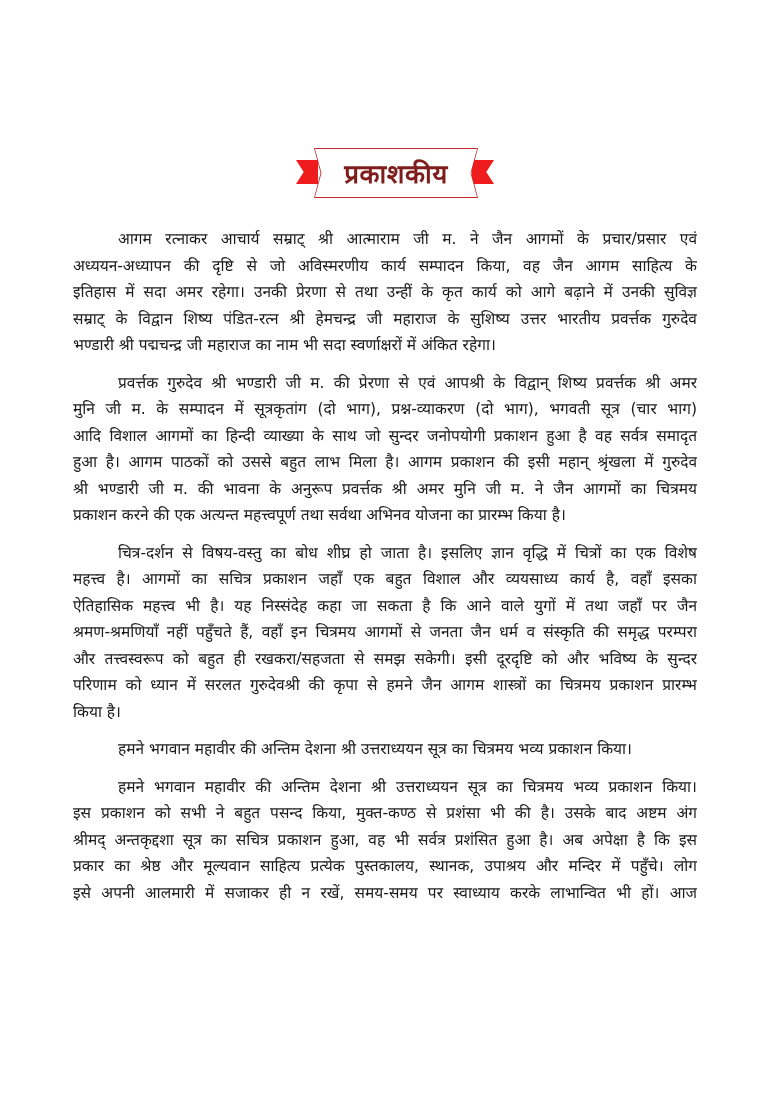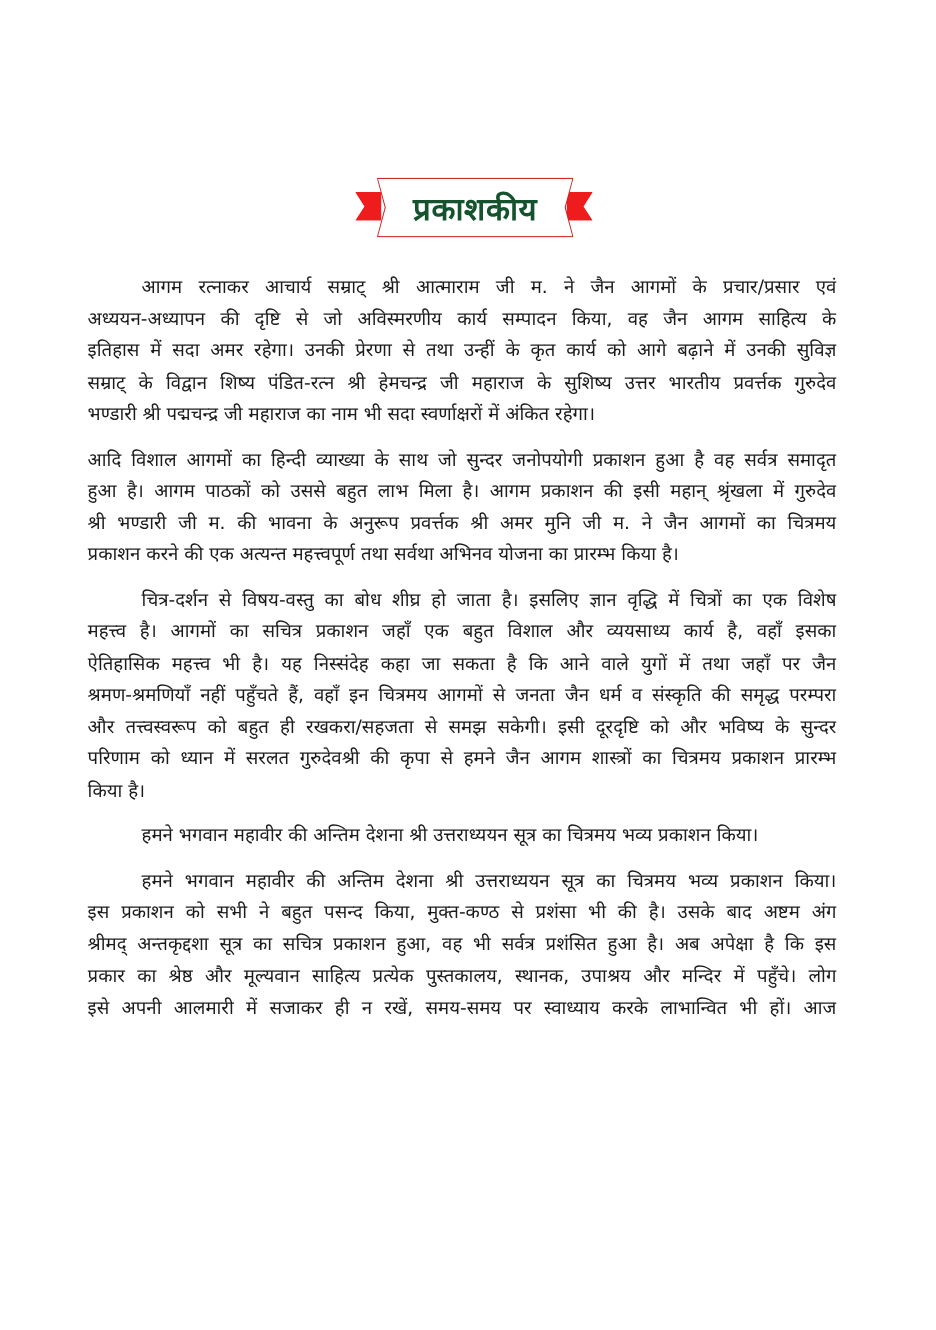--- a/index.html
+++ b/index.html
@@ -7,21 +7,21 @@
          font-family: "DejaVu Sans", "Liberation Sans", sans-serif; color: #1a1a1a; }
   .banner { position: absolute; left: 296px; top: 146px; width: 198px; height: 54px; }
   .banner .tab { position: absolute; top: 14px; width: 22px; height: 24px; background: #ee1c1c; }
   .banner .tab.left { left: 0; clip-path: polygon(0 0, 100% 0, 100% 100%, 0 100%, 35% 50%); }
   .banner .tab.right { right: 0; clip-path: polygon(0 0, 100% 0, 65% 50%, 100% 100%, 0 100%); }
   .banner .box { position: absolute; left: 18px; right: 16px; top: 2px; bottom: 2px;
          background: #fff; border: 1.5px solid #c62a2a; display: flex; align-items: center; justify-content: center;
          clip-path: polygon(0 0, 100% 0, 96% 50%, 100% 100%, 0 100%, 4% 50%); }
   .banner .box-inner { position: absolute; left: 1px; right: 1px; top: 1px; bottom: 1px; background:#fff;
          clip-path: polygon(0 0, 100% 0, 96% 50%, 100% 100%, 0 100%, 4% 50%); display:flex; align-items:center; justify-content:center; }
-  .banner .title { font-size: 26px; font-weight: bold; color: #14532d; letter-spacing: 0.5px; }
+  .banner .title { font-size: 26px; font-weight: bold; color: #7f1d1d; letter-spacing: 0.5px; }
   .content { position: absolute; left: 73px; top: 226px; width: 636px; }
   .para { margin: 0 12px 11px 0; }
   .line { display: block; font-size: 15.5px; line-height: 26.5px; text-align: justify; text-align-last: justify; white-space: nowrap; overflow: hidden; }
   .line.first { padding-left: 45px; }
   .line.last { text-align-last: left; }
 </style>
 </head>
 <body>
 
 <div class="banner">
@@ -36,20 +36,22 @@
 
 <div class="content">
   <div class="para">
     <span class="line first">आगम रत्नाकर आचार्य सम्राट् श्री आत्माराम जी म. ने जैन आगमों के प्रचार/प्रसार एवं</span>
     <span class="line">अध्ययन-अध्यापन की दृष्टि से जो अविस्मरणीय कार्य सम्पादन किया, वह जैन आगम साहित्य के</span>
     <span class="line">इतिहास में सदा अमर रहेगा। उनकी प्रेरणा से तथा उन्हीं के कृत कार्य को आगे बढ़ाने में उनकी सुविज्ञ</span>
     <span class="line">सम्राट् के विद्वान शिष्य पंडित-रत्न श्री हेमचन्द्र जी महाराज के सुशिष्य उत्तर भारतीय प्रवर्त्तक गुरुदेव</span>
     <span class="line last">भण्डारी श्री पद्मचन्द्र जी महाराज का नाम भी सदा स्वर्णाक्षरों में अंकित रहेगा।</span>
   </div>
   <div class="para">
+    <span class="line first">प्रवर्त्तक गुरुदेव श्री भण्डारी जी म. की प्रेरणा से एवं आपश्री के विद्वान् शिष्य प्रवर्त्तक श्री अमर</span>
+    <span class="line">मुनि जी म. के सम्पादन में सूत्रकृतांग (दो भाग), प्रश्न-व्याकरण (दो भाग), भगवती सूत्र (चार भाग)</span>
     <span class="line">आदि विशाल आगमों का हिन्दी व्याख्या के साथ जो सुन्दर जनोपयोगी प्रकाशन हुआ है वह सर्वत्र समादृत</span>
     <span class="line">हुआ है। आगम पाठकों को उससे बहुत लाभ मिला है। आगम प्रकाशन की इसी महान् श्रृंखला में गुरुदेव</span>
     <span class="line">श्री भण्डारी जी म. की भावना के अनुरूप प्रवर्त्तक श्री अमर मुनि जी म. ने जैन आगमों का चित्रमय</span>
     <span class="line last">प्रकाशन करने की एक अत्यन्त महत्त्वपूर्ण तथा सर्वथा अभिनव योजना का प्रारम्भ किया है।</span>
   </div>
   <div class="para">
     <span class="line first">चित्र-दर्शन से विषय-वस्तु का बोध शीघ्र हो जाता है। इसलिए ज्ञान वृद्धि में चित्रों का एक विशेष</span>
     <span class="line">महत्त्व है। आगमों का सचित्र प्रकाशन जहाँ एक बहुत विशाल और व्ययसाध्य कार्य है, वहाँ इसका</span>
     <span class="line">ऐतिहासिक महत्त्व भी है। यह निस्संदेह कहा जा सकता है कि आने वाले युगों में तथा जहाँ पर जैन</span>
     <span class="line">श्रमण-श्रमणियाँ नहीं पहुँचते हैं, वहाँ इन चित्रमय आगमों से जनता जैन धर्म व संस्कृति की समृद्ध परम्परा</span>

